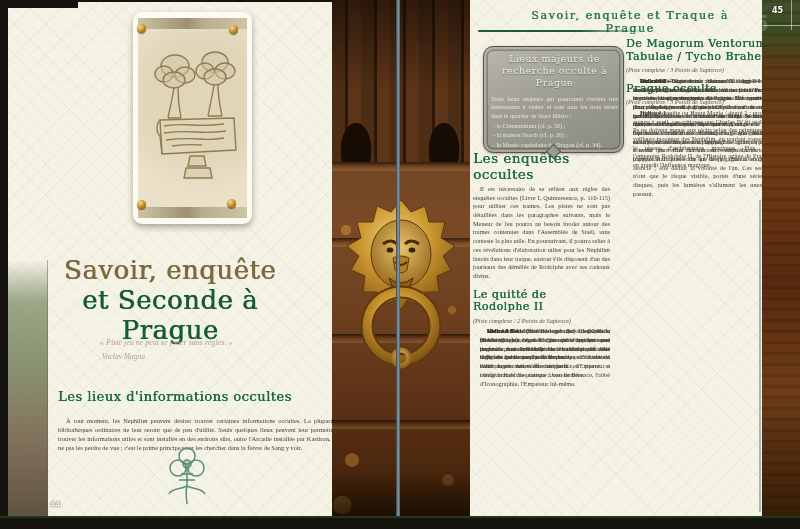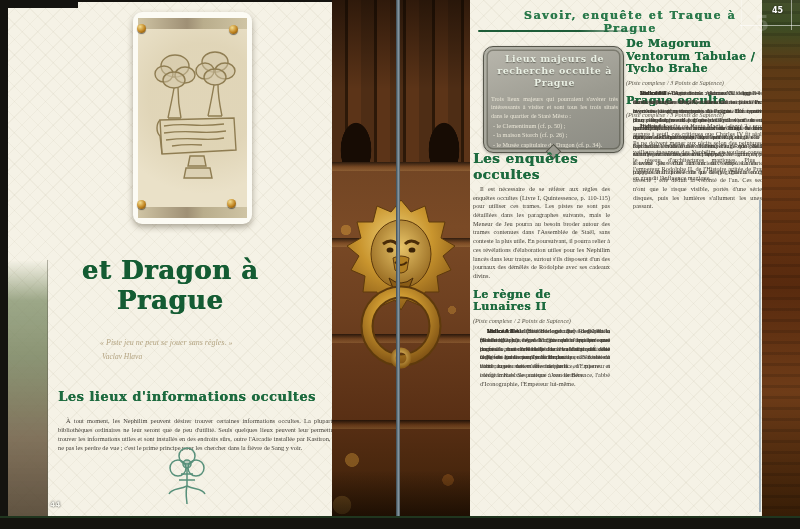--- a/index.html
+++ b/index.html
@@ -31,21 +31,21 @@
   .card-band{left:0;width:109px;height:11px;background:linear-gradient(90deg,#cfc4a4,#9f9075 45%,#b9ad8c 60%,#cfc4a4);}
   .band-top{top:0;}
   .band-bottom{bottom:0;}
   .pin{width:9px;height:9px;border-radius:50%;
     background:radial-gradient(circle at 35% 30%, #f4dd90, #c08420 55%, #6e4207 95%);
     box-shadow:0 1px 1px rgba(0,0,0,.5);}
   .pin.tl{left:4px;top:12px;} .pin.tr{left:96px;top:13px;}
   .pin.bl{left:4px;top:188px;} .pin.br{left:94px;top:187px;}
   .card-art{left:10px;top:26px;width:98px;height:160px;}
 
-  .gothic{font-family:"DejaVu Serif",serif;font-weight:700;letter-spacing:.5px;}
+  .gothic{font-family:"DejaVu Serif",serif;font-weight:400;letter-spacing:.5px;}
   .title{left:0;top:236px;width:324px;text-align:center;line-height:30px;font-size:26px;
     text-shadow:.6px 0 0 currentColor;}
   .title .t1{position:static;display:block;color:var(--brown);}
   .title .t2,.title .t3{position:static;display:block;color:var(--green-dark);}
 
   .quote{left:92px;top:336px;width:210px;font-style:italic;font-size:8px;color:#b3a380;}
   .quote-author{left:94px;top:350px;font-style:italic;font-size:7.5px;color:#b3a380;}
 
   .lp-heading{left:50px;top:376px;width:292px;font-size:13px;line-height:1.3;color:var(--green);
     text-shadow:.4px 0 0 currentColor;}
@@ -162,26 +162,27 @@
           <path d="M38 124 L62 124 L64 134 L36 134 Z" fill="rgba(210,198,165,.5)"></path>
         </svg>
       </div>
       <div class="pin tl"></div>
       <div class="pin tr"></div>
       <div class="pin bl"></div>
       <div class="pin br"></div>
     </div>
 
     <h1 class="title gothic">
-      <span class="t2">et Dragon à</span>
+      <span class="t1">Savoir, enquête</span>
+      <span class="t2">et Seconde à</span>
       <span class="t3">Prague</span>
     </h1>
 
     <div class="quote">« Piste jeu ne peut se jouer sans règles. »</div>
-    <div class="quote-author">Vaclav Hlava</div>
+    <div class="quote-author">Vaclav Magna</div>
 
     <h2 class="lp-heading gothic">Les lieux d'informations occultes</h2>
     <p class="lp-body">À tout moment, les Nephilim peuvent désirer trouver certaines informations occultes. La plupart des bibliothèques ordinaires ne leur seront que de peu d'utilité. Seuls quelques lieux peuvent leur permettre de trouver les informations utiles et sont installés en des endroits sûrs, outre l'Arcadie installée par Kastiron, pour ne pas les perdre de vue ; c'est le prime principe pour les chercher dans la fièvre de Sang y voir.</p>
 
     <svg class="emblem" viewBox="0 0 42 64" fill="none" stroke="#57907a" stroke-width="1.5">
       <circle cx="21" cy="14" r="8"></circle>
       <circle cx="12" cy="26" r="8"></circle>
       <circle cx="30" cy="26" r="8"></circle>
       <circle cx="21" cy="22" r="4" fill="rgba(87,144,122,.35)"></circle>
       <path d="M21 26 L21 44 M15 32 L27 32 M13 38 L29 38"></path>
@@ -245,21 +246,21 @@
       <div class="box-bullets">
         <div>- le Clementinum (cf. p. 50) ;</div>
         <div>- la maison Storch (cf. p. 26) ;</div>
         <div>- le Musée capitulaire du Dragon (cf. p. 34).</div>
       </div>
     </div>
 
     <div class="col lc">
       <h3 class="gothic">Les enquêtes occultes</h3>
       <p>Il est nécessaire de se référer aux règles des enquêtes occultes (Livre I, Quintessence, p. 110-115) pour utiliser ces trames. Les pistes ne sont pas détaillées dans les paragraphes suivants, mais le Meneur de Jeu pourra au besoin broder autour des trames contenues dans l'Assemblée de Staël, sans conteste la plus utile. En poursuivant, il pourra relier à ces révélations d'élaboration utiles pour les Nephilim lancés dans leur traque, surtout s'ils disposent d'un des journaux des démêlés de Rodolphe avec ses cadeaux divins.</p>
-      <h4 class="gothic h-regne">Le règne de Lunaires II</h4>
+      <h4 class="gothic h-regne">Le quitté de Rodolphe II</h4>
       <span class="piste">(Piste complexe / 2 Points de Sapience)</span>
       <p>
           <b>Indice # 1 – </b>
           <span>Via : Idéal/Histoire occulte des cités, Historiographie, Ars Magna ou n'importe quel degré 2 : pour nombre de cercles alchimiques cette règle est une cause très ancienne ; il existe de nombreuses notes et incisions en pierre et idéogrammes. Ses auteurs : Jean de Bérence, l'abbé d'Iconographie, l'Empereur lui-même.</span>
         </p>
       <p>
           <b>Indice # 2 – </b>
           <span>Via : lieu : l'Horloge juive, Kabbale (Recherches) / degré 3 : le rabbin qui préserve encore la maison Rodolphine a vu des traces. José Gregorio garde ses plus fines pratiques. S'il obtient visite auprès des maîtres de justice, l'Empereur a confié la Kabbale pratique à ces derniers.</span>
         </p>
       <p>

